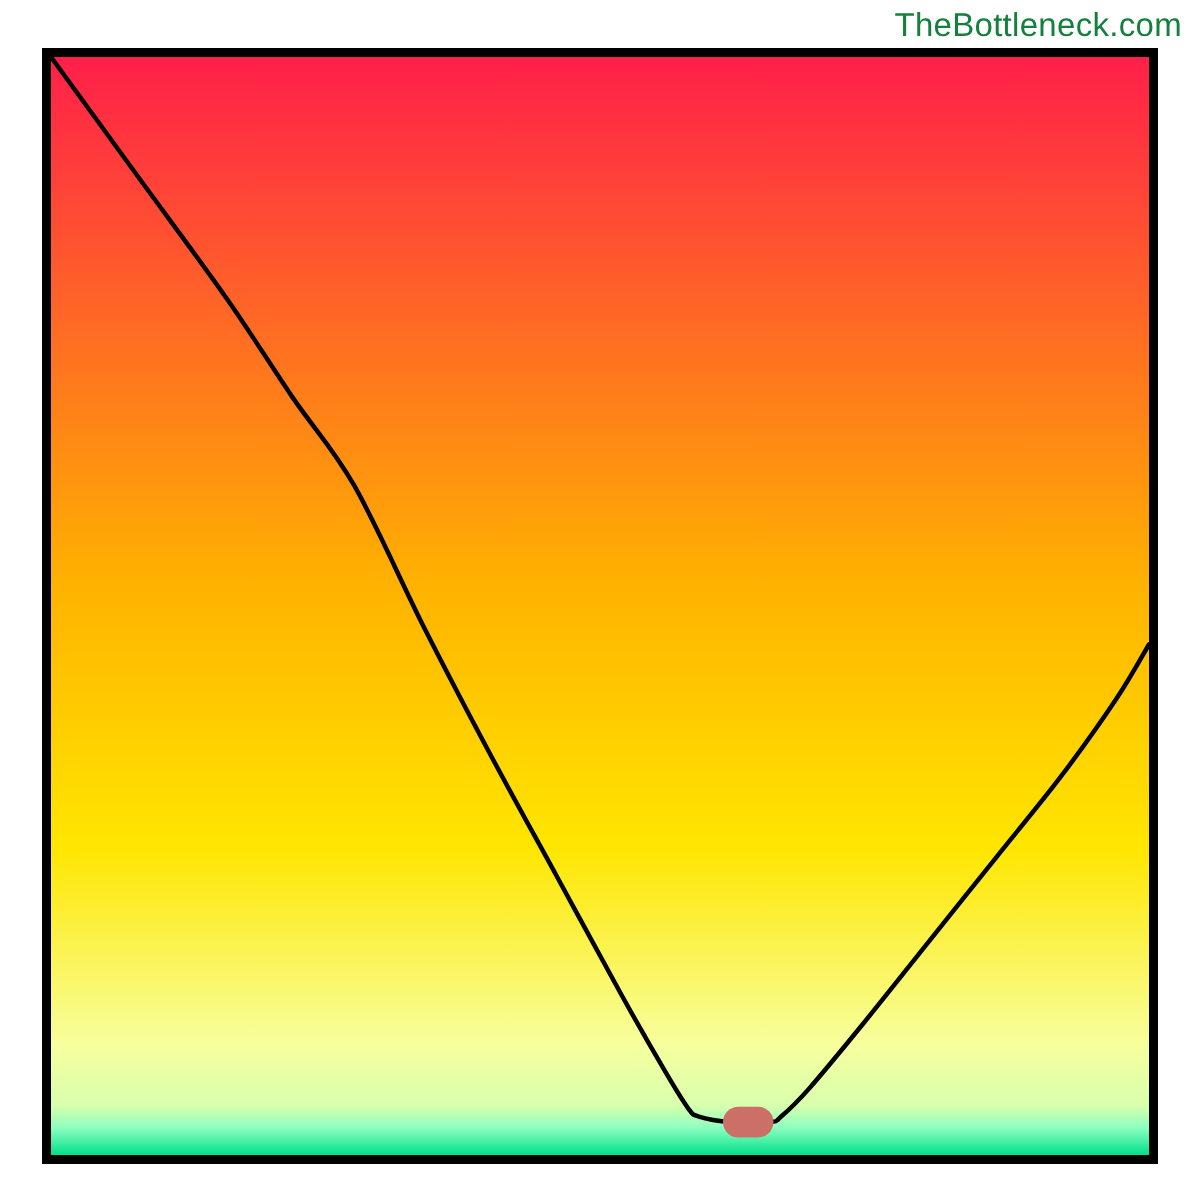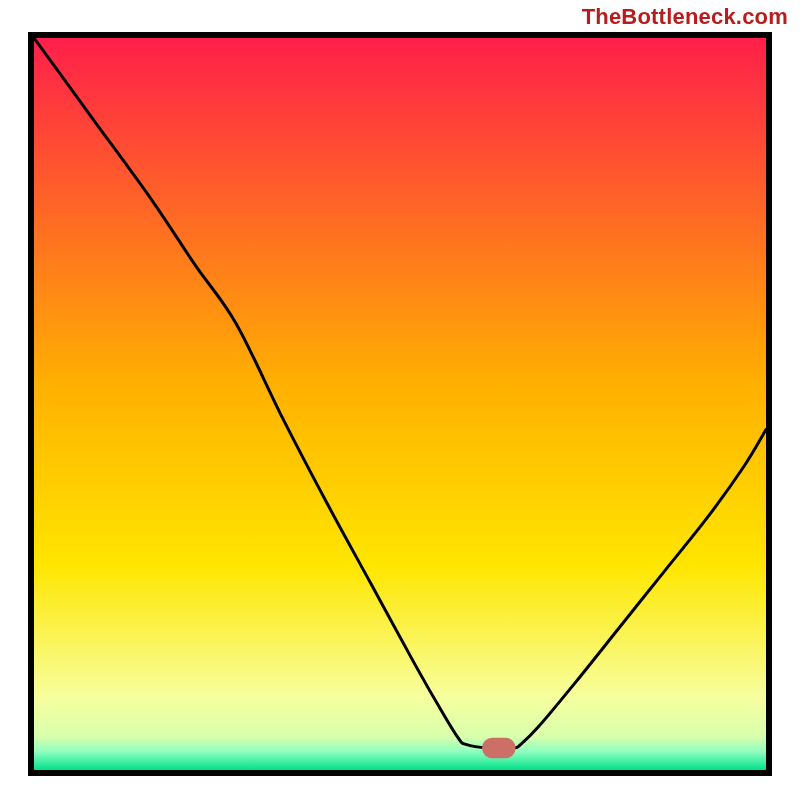--- a/index.html
+++ b/index.html
@@ -14,22 +14,22 @@
   .stage {
     position: relative;
     width: 800px;
     height: 800px;
   }
   .watermark {
     position: absolute;
     top: 4px;
     right: 12px;
     font-size: 22px;
-    color: #b91c1c;
-    font-weight: 700;
+    color: #15803d;
+    font-weight: 400;
     letter-spacing: 0.2px;
     user-select: none;
   }
   .frame {
     position: absolute;
     box-sizing: border-box;
     border: 6px solid #000;
     background: transparent;
   }
   svg.plot {

